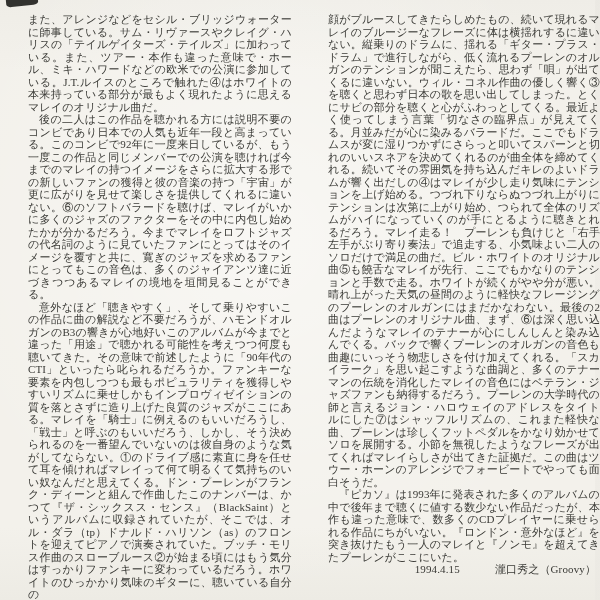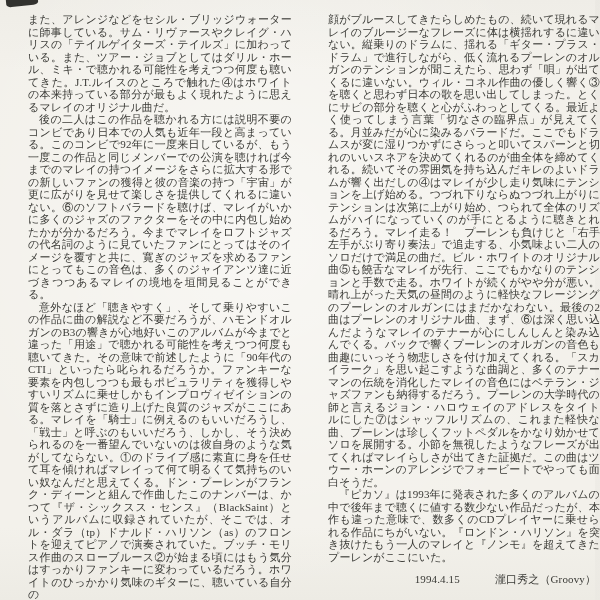--- a/index.html
+++ b/index.html
@@ -34,21 +34,21 @@
     letter-spacing: 0.12px;
     text-align: justify;
     text-justify: inter-character;
     word-break: break-all;
   }
   .col-left  { left: 28px;  width: 264px; }
   .col-right { left: 328px; width: 272px; }
   .para { margin: 0; }
   .para.indent { text-indent: 1em; }
   .signature {
-    margin-top: 10px;
+    margin-top: 0;
     text-align: right;
     padding-right: 4px;
     white-space: nowrap;
   }
   .sig-gap { display: inline-block; width: 3.2em; }
   .smudge {
     position: absolute;
     top: -4px;
     left: 6px;
     width: 32px;
@@ -70,26 +70,26 @@
 </style>
 </head>
 <body>
 
 <div class="page">
 
   <div class="smudge"></div>
   <div class="edge-shade"></div>
 
   <div class="col col-left">
-    <p class="para">また、アレンジなどをセシル・ブリッジウォーターに師事している。サム・リヴァースやクレイグ・ハリスの「テイルゲイターズ・テイルズ」に加わっている。また、ツアー・ジョブとしてはダリル・ホール、ミキ・で聴かれる可能性を考えつつ何度も聴いてきた。J.T.ルイスのところで触れた④はホワイトの本来持っている部分が最もよく現れたように思えるマレイのオリジナル曲だ。</p>
+    <p class="para">また、アレンジなどをセシル・ブリッジウォーターに師事している。サム・リヴァースやクレイグ・ハリスの「テイルゲイターズ・テイルズ」に加わっている。また、ツアー・本作も違った意味で・ホール、ミキ・ハワードなどの欧米での公演に参加している。J.T.ルイスのところで触れた④はホワイトの本来持っている部分が最もよく現れたように思えるマレイのオリジナル曲だ。</p>
     <p class="para indent">後の二人はこの作品を聴かれる方には説明不要のコンビであり日本での人気も近年一段と高まっている。このコンビで92年に一度来日しているが、もう一度この作品と同じメンバーでの公演を聴ければ今までのマレイの持つイメージをさらに拡大する形での新しいファンの獲得と彼の音楽の持つ「宇宙」が更に広がりを見せて楽しさを提供してくれるに違いない。⑥のソフトバラードを聴けば、マレイがいかに多くのジャズのファクターをその中に内包し始めたかが分かるだろう。今までマレイをロフトジャズの代名詞のように見ていたファンにとってはそのイメージを覆すと共に、寛ぎのジャズを求めるファンにとってもこの音色は、多くのジャイアンツ達に近づきつつあるマレイの境地を垣間見ることができる。</p>
     <p class="para indent">意外なほど「聴きやすく」、そして乗りやすいこの作品に曲の解説など不要だろうが、ハモンドオルガンのB3の響きが心地好いこのアルバムが今までと違った「用途」で聴かれる可能性を考えつつ何度も聴いてきた。その意味で前述したように「90年代のCTI」といったら叱られるだろうか。ファンキーな要素を内包しつつも最もポピュラリティを獲得しやすいリズムに乗せしかもインプロヴィゼイションの質を落とさずに造り上げた良質のジャズがここにある。マレイを「騎士」に例えるのもいいだろうし、「戦士」と呼ぶのもいいだろう、しかし、そう決められるのを一番望んでいないのは彼自身のような気がしてならない。①のドライブ感に素直に身を任せて耳を傾ければマレイって何て明るくて気持ちのいい奴なんだと思えてくる。ドン・プーレンがフランク・ディーンと組んで作曲したこのナンバーは、かつて『ザ・シックスス・センス』（BlackSaint）というアルバムに収録されていたが、そこでは、オル・ダラ（tp）ドナルド・ハリソン（as）のフロントを迎えてピアノで演奏されていた。ブッチ・モリス作曲のスローブルース②が始まる頃にはもう気分はすっかりファンキーに変わっているだろう。ホワイトのひっかかり気味のギターに、聴いている自分の</p>
   </div>
 
   <div class="col col-right">
     <p class="para">顔がブルースしてきたらしめたもの、続いて現れるマレイのブルージーなフレーズに体は横揺れするに違いない。縦乗りのドラムに、揺れる「ギター・プラス・ドラム」で進行しながら、低く流れるプーレンのオルガンのテンションが聞こえたら、思わず「唄」が出てくるに違いない。ウィル・コネル作曲の優しく響く③を聴くと思わず日本の歌を思い出してしまった。とくにサビの部分を聴くと心がふわっとしてくる。最近よく使ってしまう言葉「切なさの臨界点」が見えてくる。月並みだが心に染みるバラードだ。ここでもドラムスが変に湿りつかずにさらっと叩いてスパーンと切れのいいスネアを決めてくれるのが曲全体を締めてくれる。続いてその雰囲気を持ち込んだキレのよいドラムが響く出だしの④はマレイが少し走り気味にテンションを上げ始める。つづれ下りならぬつづれ上がりにテンションは次第に上がり始め、つられて全体のリズムがハイになっていくのが手にとるように聴きとれるだろう。マレイ走る！　プーレンも負けじと「右手左手がぶり寄り奏法」で追走する、小気味よい二人のソロだけで満足の曲だ。ビル・ホワイトのオリジナル曲⑤も饒舌なマレイが先行、ここでもかなりのテンションと手数で走る。ホワイトが続くがやや分が悪い。晴れ上がった天気の昼間のように軽快なフレージングのプーレンのオルガンにはまだかなわない。最後の2曲はプーレンのオリジナル曲、まず、⑥は深く思い込んだようなマレイのテナーが心にしんしんと染み込んでくる。バックで響くプーレンのオルガンの音色も曲趣にいっそう物悲しさを付け加えてくれる。「スカイラーク」を思い起こすような曲調と、多くのテナーマンの伝統を消化したマレイの音色にはベテラン・ジャズファンも納得するだろう。プーレンの大学時代の師と言えるジョン・ハロウェイのアドレスをタイトルにした⑦はシャッフルリズムの、これまた軽快な曲、プーレンは珍しくフットペダルをかなり効かせてソロを展開する。小節を無視したようなフレーズが出てくればマレイらしさが出てきた証拠だ。この曲はツウー・ホーンのアレンジでフォービートでやっても面白そうだ。</p>
-    <p class="para indent">『ピカソ』は1993年に発表された多くのアルバムの中で後年まで聴くに値する数少ない作品だったが、本作も違った意味で、数多くのCDプレイヤーに乗せられる作品にちがいない。『ロンドン・ハリソン』を突き抜けたもう一人のマレイと『ノンモ』を超えてきたプーレンがここにいた。</p>
+    <p class="para indent">『ピカソ』は1993年に発表された多くのアルバムの中で後年まで聴くに値する数少ない作品だったが、本作も違った意味で、数多くのCDプレイヤーに乗せられる作品にちがいない。『ロンドン・意外なほど』を突き抜けたもう一人のマレイと『ノンモ』を超えてきたプーレンがここにいた。</p>
     <div class="signature">
       <span>1994.4.15</span><span class="sig-gap"></span><span>瀧口秀之（Groovy）</span>
     </div>
   </div>
 
 </div>
 
 </body></html>

